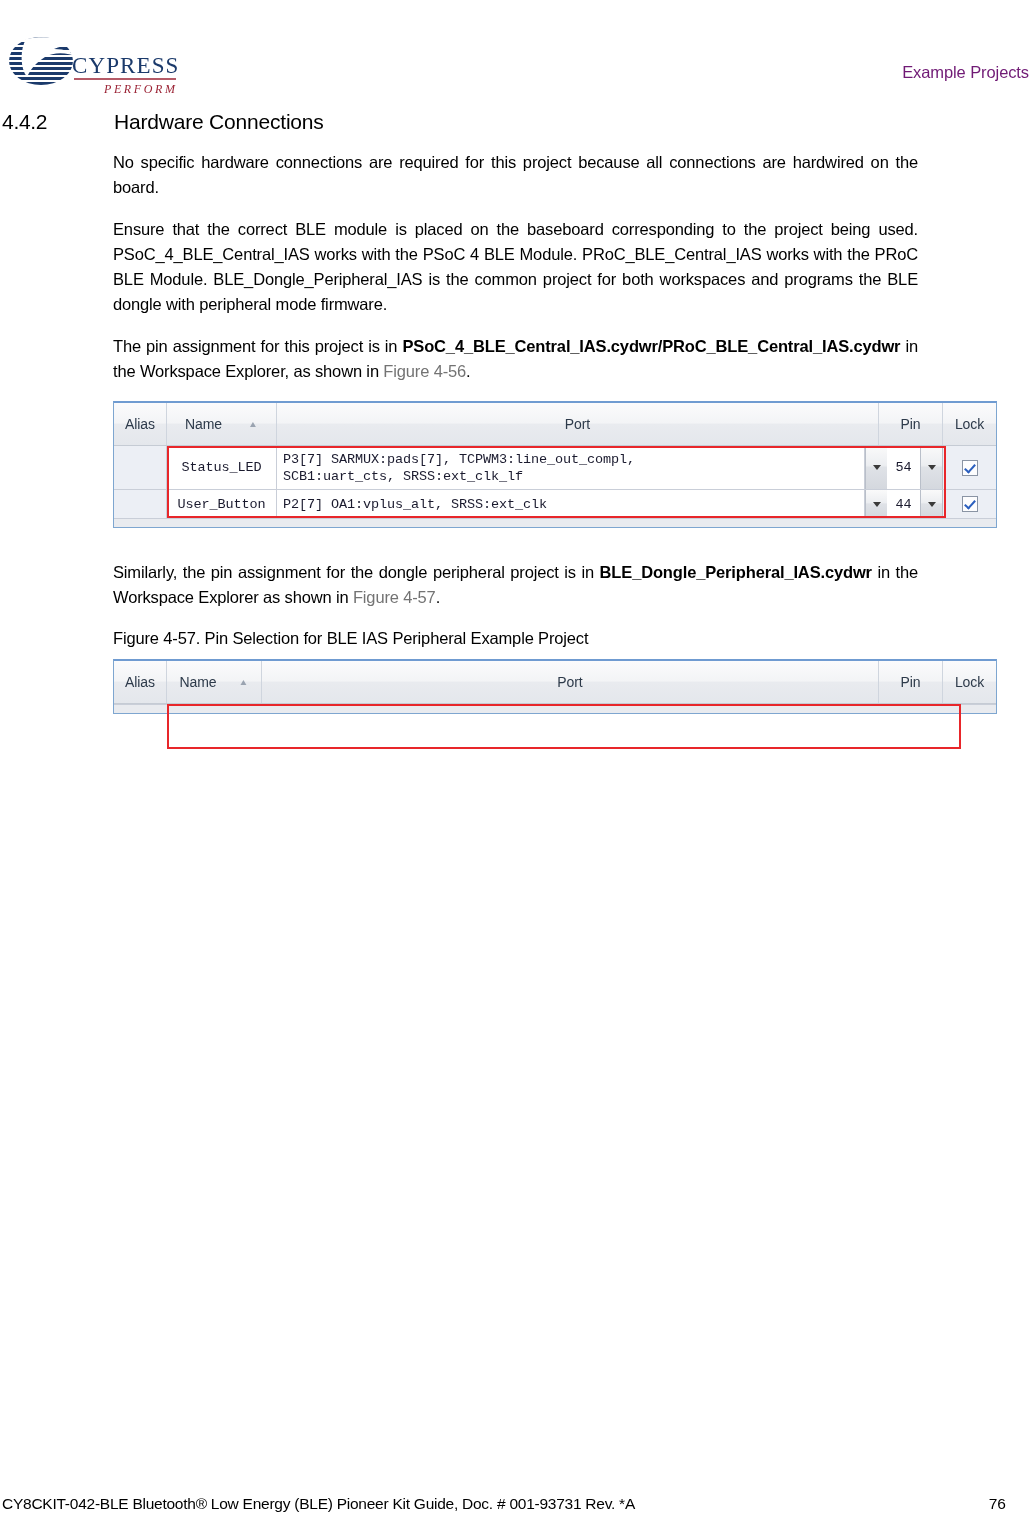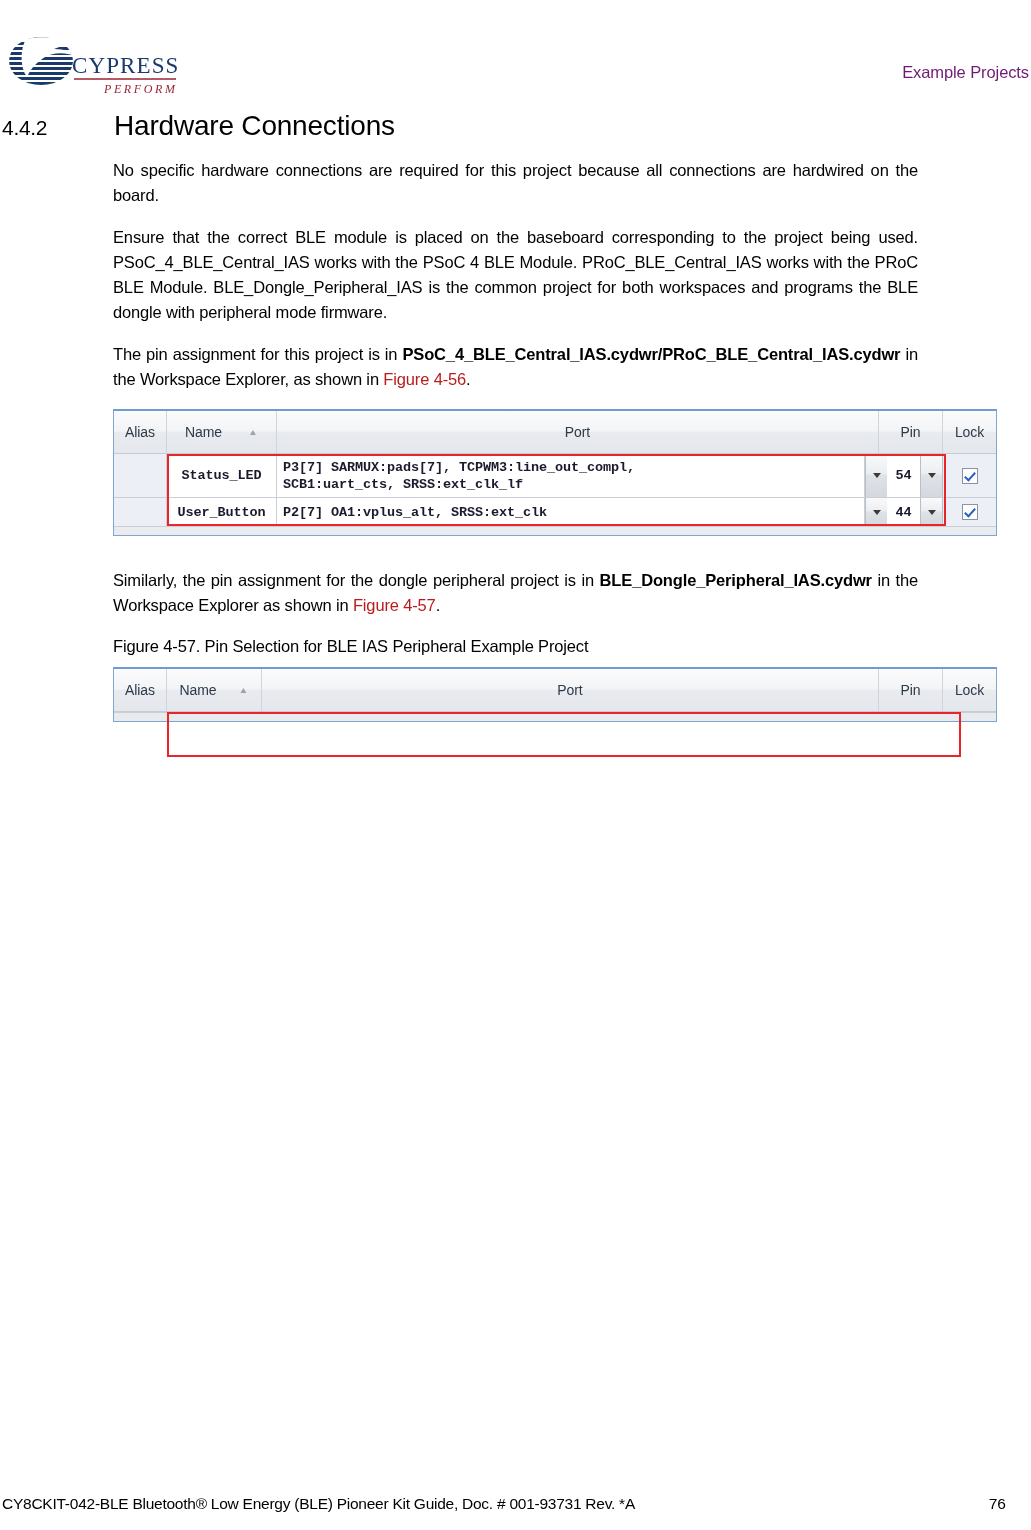--- a/index.html
+++ b/index.html
@@ -55,37 +55,37 @@
     margin: 0 0 16px 0;
     padding-left: 2px;
   }
   .section-number {
     font-size: 21px;
     width: 112px;
     flex: 0 0 112px;
     letter-spacing: -0.3px;
   }
   .section-title {
-    font-size: 28px;
+    font-size: 21px;
     letter-spacing: -0.2px;
   }
 
   p.body-text {
     margin: 0 0 17px 0;
     padding: 0 0 0 113px;
     width: 918px;
     box-sizing: border-box;
     font-size: 16.5px;
     line-height: 25px;
     text-align: justify;
     letter-spacing: -0.15px;
     color: #000;
   }
   .bold { font-weight: bold; }
-  .xref { color: #b91c1c; }
+  .xref { color: #737373; }
 
   .fig-caption {
     margin: 0 0 10px 0;
     padding-left: 113px;
     font-size: 16.5px;
     line-height: 22px;
     letter-spacing: -0.15px;
   }
 
   
@@ -128,21 +128,20 @@
     font-size: 10px;
     color: #9aa3b0;
     transform: scaleY(0.85);
   }
 
   .pt-body { background: #ffffff; }
   .pt-row {
     display: flex;
     border-bottom: 1px solid #c9ced8;
     background: #f0abfc;
-    font-weight: bold;
   }
   .pt-row:last-child { border-bottom: none; }
   .pt-row .td {
     box-sizing: border-box;
     border-right: 1px solid #c9ced8;
     display: flex;
     align-items: center;
     font-family: "Liberation Mono", monospace;
     font-size: 13.5px;
     color: #1a1a2e;

